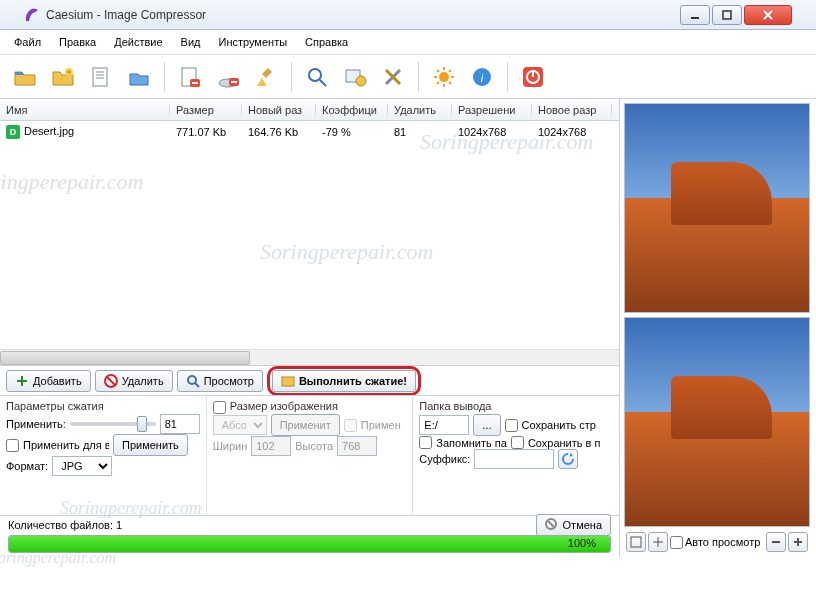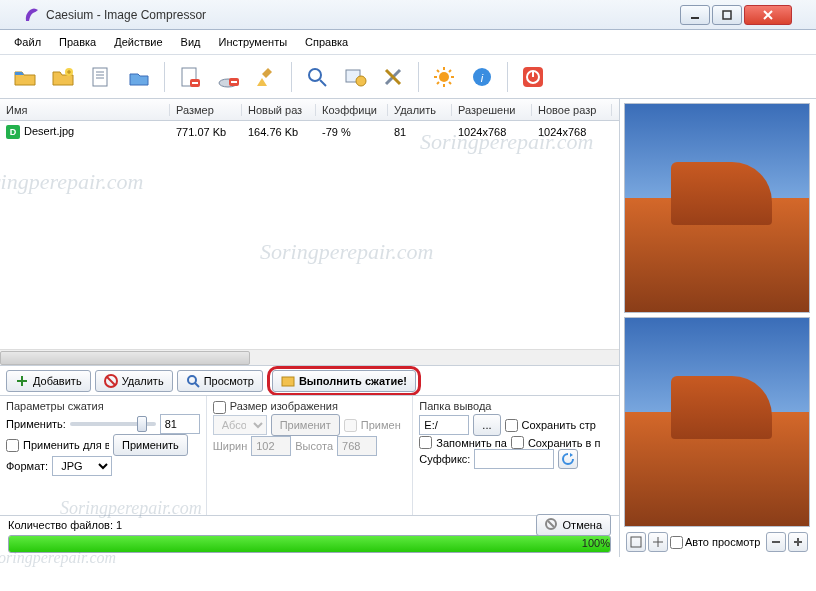--- a/index.html
+++ b/index.html
@@ -57,21 +57,21 @@
 input[type=checkbox] { width:13px; height:13px; }
 .slider { flex:1; height:4px; background:#cfd6df; position:relative; border-radius:2px; }
 .slider .knob { position:absolute; top:-6px; left:78%; width:10px; height:16px; background:linear-gradient(#fafcff,#d6deea); border:1px solid #8a9bb3; border-radius:2px; }
 .spin { width:40px; }
 
 
 .statusbar { height:18px; padding:0 8px; display:flex; align-items:center; border-top:1px solid #c8d0da; }
 .statusbar .cancel { margin-left:auto; }
 .progress { height:18px; margin:2px 8px 4px; border:1px solid #9aa8bc; border-radius:3px; position:relative; background:#e8ece6; overflow:hidden; }
 .progress .fill { position:absolute; left:0; top:0; bottom:0; width:100%; background:linear-gradient(#5eea3f,#27c80a); }
-.progress .pct { position:absolute; right:0; top:1px; font-size:11px; color:#222; }
+.progress .pct { position:absolute; right:14px; top:1px; font-size:11px; color:#222; }
 
 
 .preview { flex:1; border:1px solid #b7c1cf; background:#cfd6df; position:relative; overflow:hidden; }
 .sky { position:absolute; top:0; left:0; right:0; height:45%; background:linear-gradient(#3a6db8,#78a6de); }
 .ground { position:absolute; bottom:0; left:0; right:0; height:55%; background:linear-gradient(#d4682a,#8a3d18); }
 .mesa { position:absolute; left:25%; right:20%; top:28%; height:30%; background:linear-gradient(#c85a22,#9a4018); border-radius:6px 40px 4px 4px; }
 .previewctrl { height:22px; display:flex; align-items:center; gap:2px; padding:2px; }
 .pcbtn { width:20px; height:20px; border:1px solid #9aa8bc; border-radius:3px; background:linear-gradient(#fdfdfe,#e6ebf1); display:flex; align-items:center; justify-content:center; }
 
 

